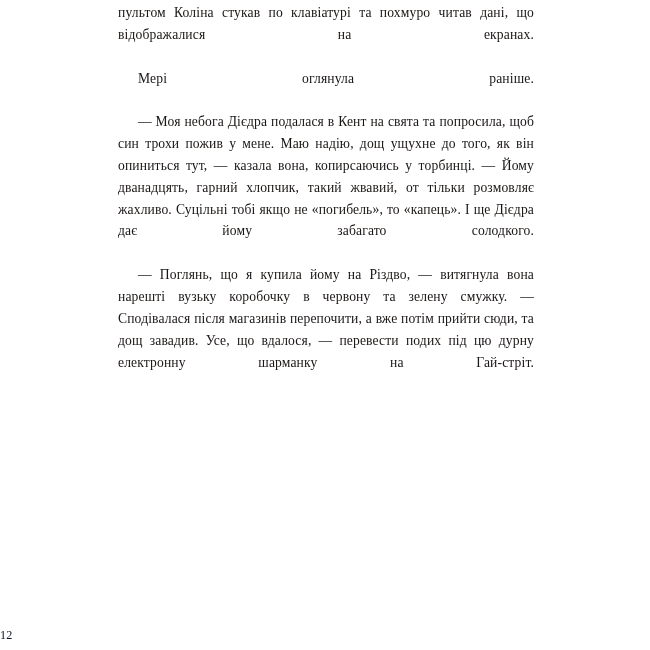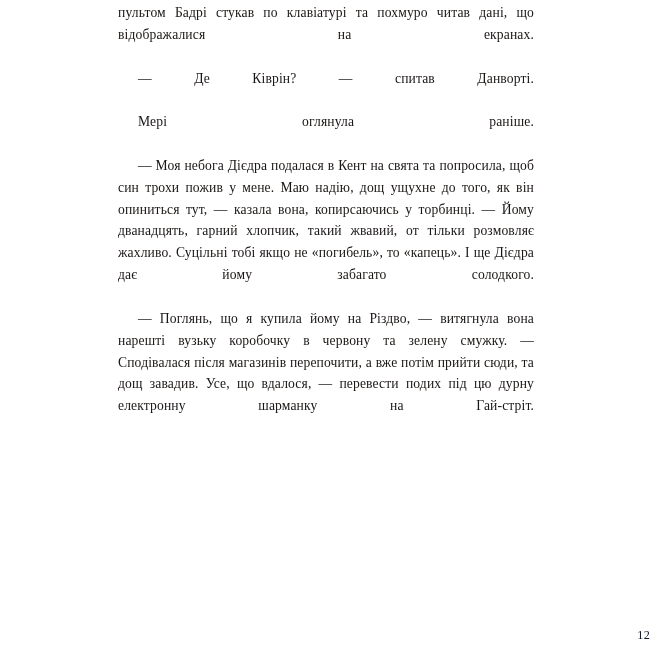--- a/index.html
+++ b/index.html
@@ -55,35 +55,34 @@
     content: "";
     display: inline-block;
     width: 100%;
   }
 
   .folio {
     position: absolute;
     left: 0;
     right: 0;
     top: 628px;
-    text-align: right;
+    text-align: left;
     font-size: 12.2px;
     line-height: 14px;
     color: #0f172a;
     letter-spacing: 0.02em;
   }
 </style>
 </head>
 <body>
 
 <div class="page">
 
   <div class="text-block">
-      <p class="para cont">пультом Бадрі стукав по клавіатурі та похмуро читав дані, що відображалися на екранах.</p>
-      <p class="para">— Де Ківрін? — спитав Данворті.</p>
+      <p class="para cont">пультом Коліна стукав по клавіатурі та похмуро читав дані, що відображалися на екранах.</p>
       <p class="para">Мері оглянула раніше.</p>
       <p class="para">— Моя небога Дієдра подалася в Кент на свята та попросила, щоб син трохи пожив у мене. Маю надію, дощ ущухне до того, як він опиниться тут, — казала вона, копирсаючись у торбинці. — Йому дванадцять, гарний хлопчик, такий жвавий, от тільки розмовляє жахливо. Суцільні тобі якщо не «погибель», то «капець». І ще Дієдра дає йому забагато солодкого.</p>
       <p class="para">— Поглянь, що я купила йому на Різдво, — витягнула вона нарешті вузьку коробочку в червону та зелену смужку. — Сподівалася після магазинів перепочити, а вже потім прийти сюди, та дощ завадив. Усе, що вдалося, — перевести подих під цю дурну електронну шарманку на Гай-стріт.</p>
     </div>
 
   <div class="folio">12</div>
 
 </div>
 
 </body></html>

